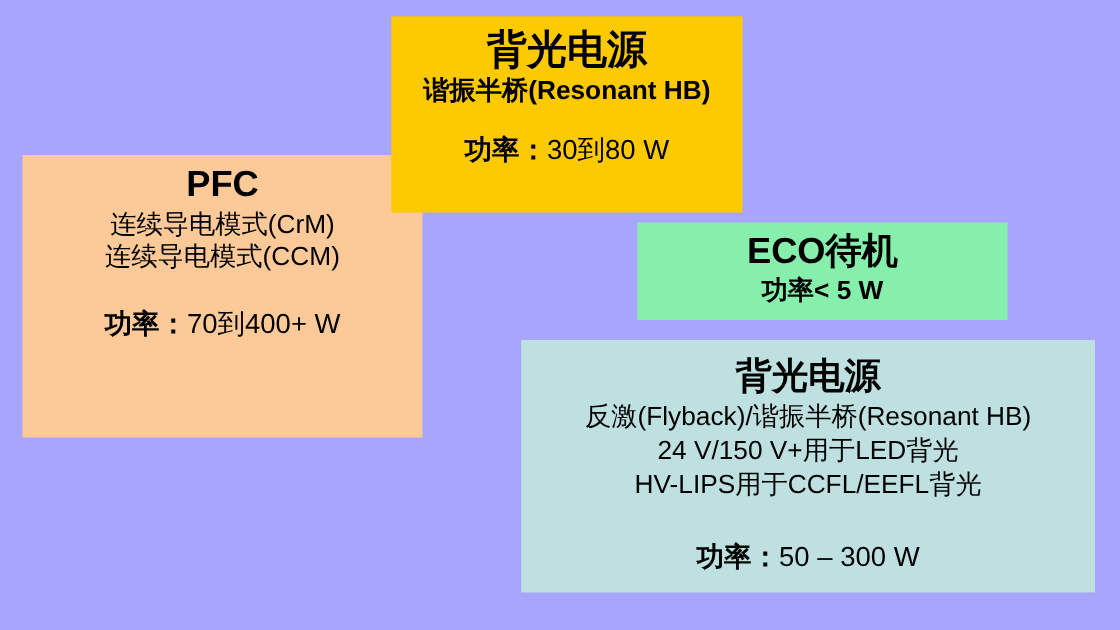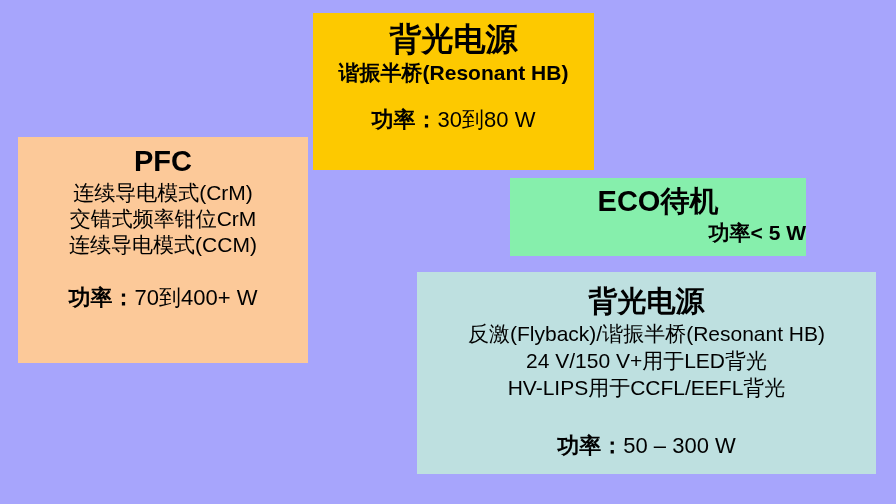--- a/index.html
+++ b/index.html
@@ -41,22 +41,22 @@
   .power .plabel {
     font-weight: bold;
   }
   .power .pval {
     font-weight: normal;
   }
 
   
   #pfc-box {
     left: 18px;
-    top: 137px;
-    width: 290px;
+    top: 124px;
+    width: 320px;
     height: 226px;
     background: #fcc999;
     padding-top: 6px;
   }
   #pfc-box .title {
     font-size: 29px;
     line-height: 36px;
     margin-bottom: 1px;
   }
   #pfc-box .sub-reg {
@@ -105,21 +105,20 @@
   }
   #eco-box .title {
     font-size: 29px;
     line-height: 36px;
   }
   #eco-box .power {
     font-size: 21px;
     line-height: 26px;
     font-weight: bold;
     margin-top: 1px;
-    text-align: right;
   }
   #eco-box .power .pval {
     font-weight: bold;
   }
 
   
   #backlight-box {
     left: 417px;
     top: 272px;
     width: 459px;
@@ -143,21 +142,20 @@
   }
 </style>
 </head>
 <body>
 
 <div id="slide">
 
   <div class="box" id="pfc-box">
     <div class="title">PFC</div>
     <div class="sub-reg">连续导电模式(CrM)</div>
-    <div class="sub-reg">交错式频率钳位CrM</div>
     <div class="sub-reg">连续导电模式(CCM)</div>
     <div class="power"><span class="plabel">功率：</span><span class="pval">70到400+ W</span></div>
   </div>
 
   <div class="box" id="signal-box">
     <div class="title">背光电源</div>
     <div class="sub">谐振半桥(Resonant HB)</div>
     <div class="power"><span class="plabel">功率：</span><span class="pval">30到80 W</span></div>
   </div>
 

